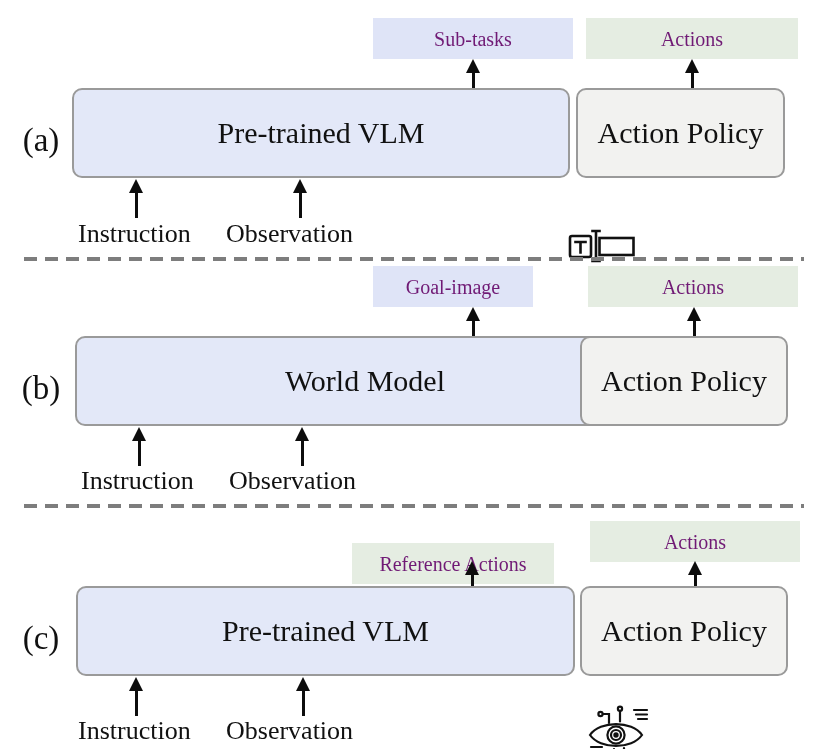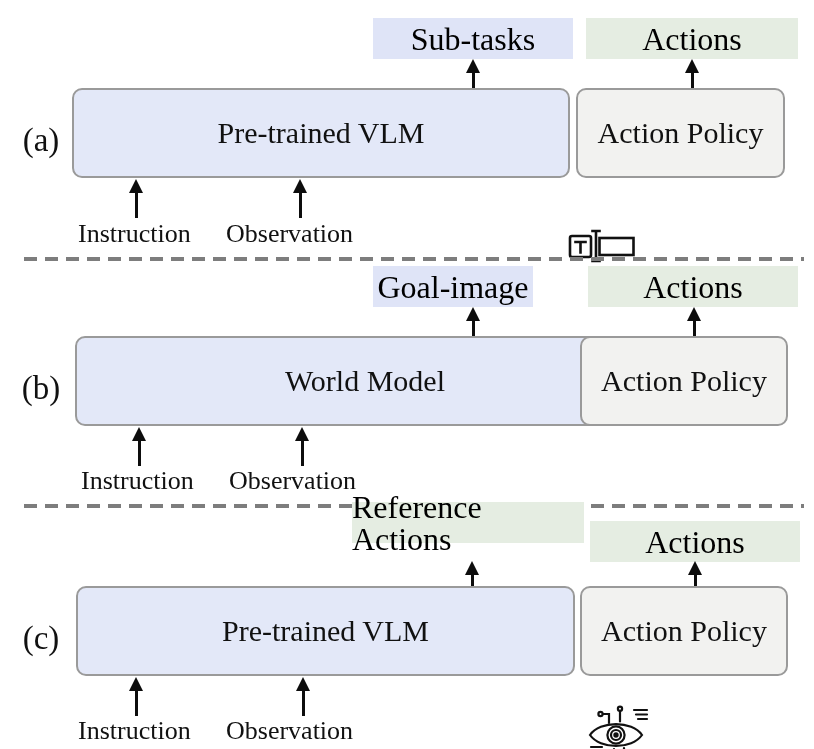--- a/index.html
+++ b/index.html
@@ -11,21 +11,21 @@
     --divider:#7d7d7d;
     --ink:#111111;
   }
   *{box-sizing:border-box;margin:0;padding:0}
   html,body{width:814px;height:749px;background:#ffffff;overflow:hidden}
   body{font-family:"Liberation Serif","DejaVu Serif",serif;color:var(--ink)}
   .canvas{position:relative;width:814px;height:749px;background:#fff}
 
   
   .label-box{position:absolute;display:flex;align-items:center;justify-content:center;
-             font-size:32px;line-height:1;color:#000000}
+             font-size:20px;line-height:1;color:#701a75}
   .lavender{background:var(--lavender_label)}
   .green{background:var(--green_label)}
   .module{position:absolute;background:var(--module_fill);border:2px solid var(--box_border);
           border-radius:10px;display:flex;align-items:center;justify-content:center;
           font-size:30px}
   .policy{position:absolute;background:var(--policy_fill);border:2px solid var(--box_border);
           border-radius:10px;display:flex;align-items:center;justify-content:center;
           font-size:30px}
   .panel-letter{position:absolute;width:56px;text-align:center;font-size:33px}
   .in-label{position:absolute;font-size:26px;white-space:nowrap}
@@ -62,21 +62,21 @@
   .pb-main{left:75px;top:336px;width:580px;height:90px}
   .pb-policy{left:580px;top:336px;width:208px;height:90px}
   .pb-icon{left:510px;top:366px}
   .pb-inarr1{left:131px;top:427px;height:39px}
   .pb-inarr2{left:294px;top:427px;height:39px}
   .pb-inlab1{left:81px;top:466px}
   .pb-inlab2{left:229px;top:466px}
   .div2{top:504px}
 
   
-  .pc-out1{left:352px;top:502px;width:232px;height:41px}
+  .pc-out1{left:352px;top:543px;width:202px;height:41px}
   .pc-out2{left:590px;top:521px;width:210px;height:41px}
   .pc-arr1{left:464px;top:561px;height:25px}
   .pc-arr2{left:687px;top:561px;height:25px}
   .pc-letter{left:13px;top:620px}
   .pc-main{left:76px;top:586px;width:499px;height:90px}
   .pc-policy{left:580px;top:586px;width:208px;height:90px}
   .pc-inarr1{left:128px;top:677px;height:39px}
   .pc-inarr2{left:295px;top:677px;height:39px}
   .pc-inlab1{left:78px;top:716px}
   .pc-inlab2{left:226px;top:716px}

